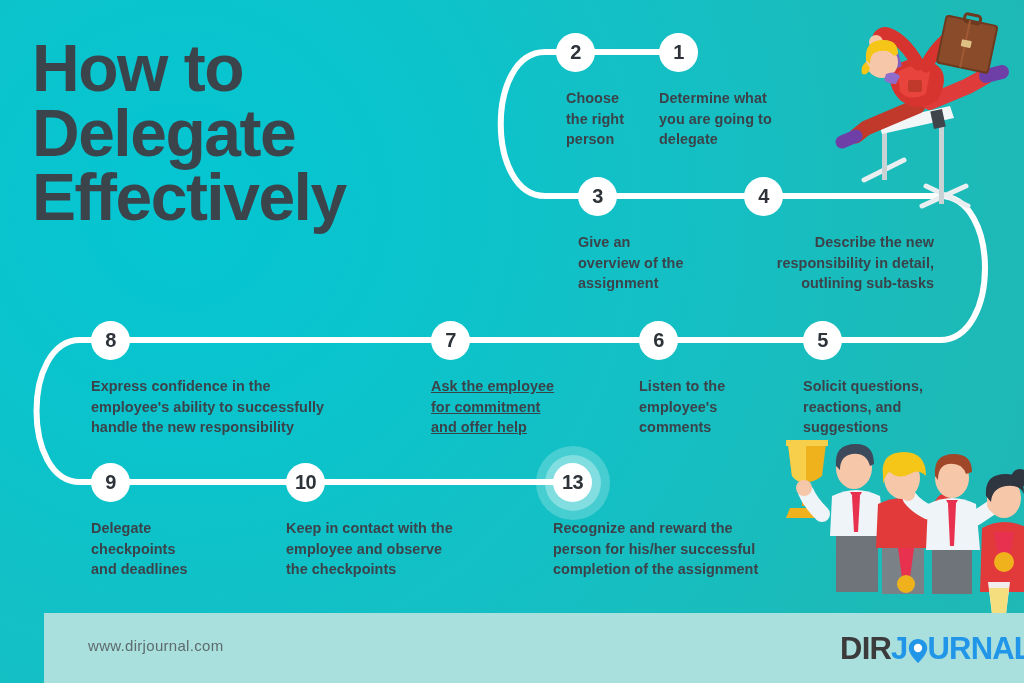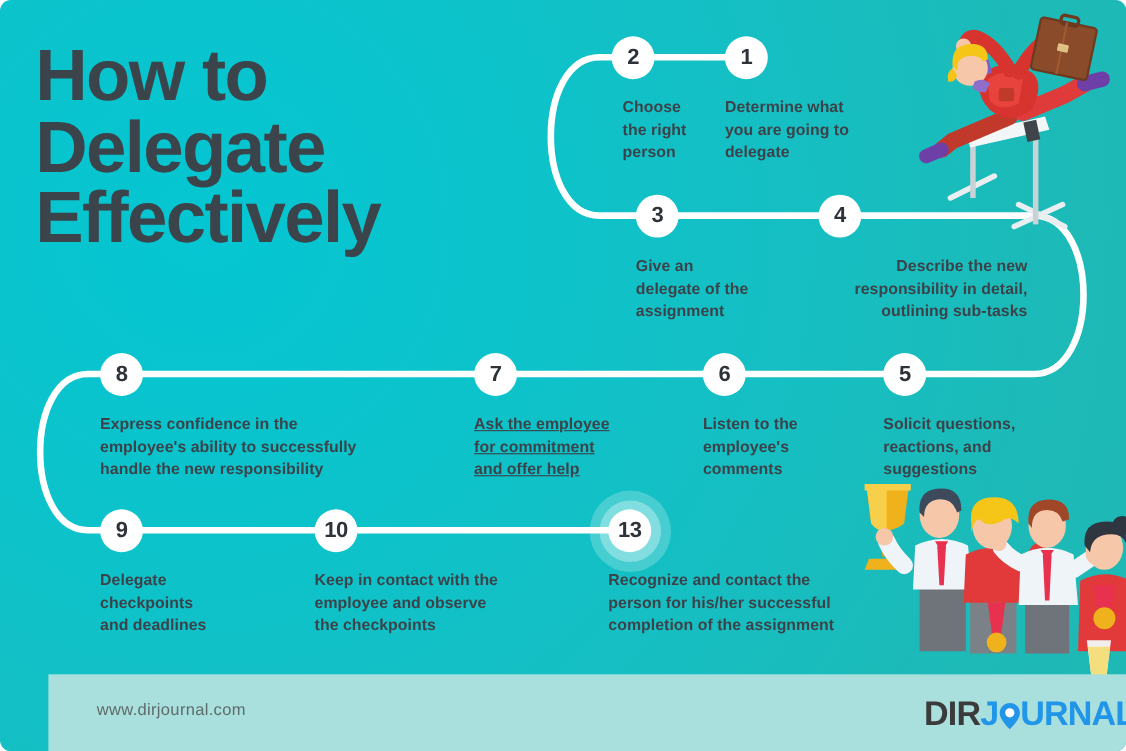--- a/index.html
+++ b/index.html
@@ -11,21 +11,20 @@
     font-family: "Liberation Sans", sans-serif;
   }
 
   #infographic {
     position: relative;
     width: 1024px;
     height: 683px;
     background:
       radial-gradient(circle at 18% 30%, #04c6d2 0%, #0cc3cb 28%, #15bfc3 55%, #1cbab8 80%, #20b8b4 100%);
     overflow: hidden;
-    border-radius: 10px;
   }
 
   
   #title {
     position: absolute;
     left: 32px;
     top: 36px;
     width: 500px;
     color: #3c444b;
     font-size: 66px;
@@ -181,21 +180,21 @@
   <div class="step">
     <div class="node" style="left:556px; top:33px;">2</div>
     <div class="step-text" style="left:556px; top:88px; width:100px;margin-left:10px;">Choose
 the right
 person</div>
   </div>
 
   <div class="step">
     <div class="node" style="left:578px; top:177px;">3</div>
     <div class="step-text" style="left:578px; top:232px; width:150px;">Give an
-delegate of the
+overview of the
 assignment</div>
   </div>
 
   <div class="step">
     <div class="node" style="left:744px; top:177px;">4</div>
     <div class="step-text" style="left:744px; top:232px; width:190px;text-align:right;">Describe the new
 responsibility in detail,
 outlining sub-tasks</div>
   </div>
 
@@ -236,21 +235,21 @@
 
   <div class="step">
     <div class="node" style="left:286px; top:463px;">10</div>
     <div class="step-text" style="left:286px; top:518px; width:230px;">Keep in contact with the
 employee and observe
 the checkpoints</div>
   </div>
 
   <div class="step">
     <div class="node halo" style="left:553px; top:463px;">13</div>
-    <div class="step-text" style="left:553px; top:518px; width:265px;">Recognize and contact the
+    <div class="step-text" style="left:553px; top:518px; width:265px;">Recognize and reward the
 person for his/her successful
 completion of the assignment</div>
   </div>
 
   <svg class="illus" id="illus-hurdle" viewBox="0 0 200 200">
 
     <g stroke="#e9eef0" stroke-width="5" stroke-linecap="round">
       <line x1="38" y1="170" x2="78" y2="150"></line>
       <line x1="96" y1="196" x2="140" y2="176"></line>
       <line x1="100" y1="176" x2="142" y2="196"></line>

